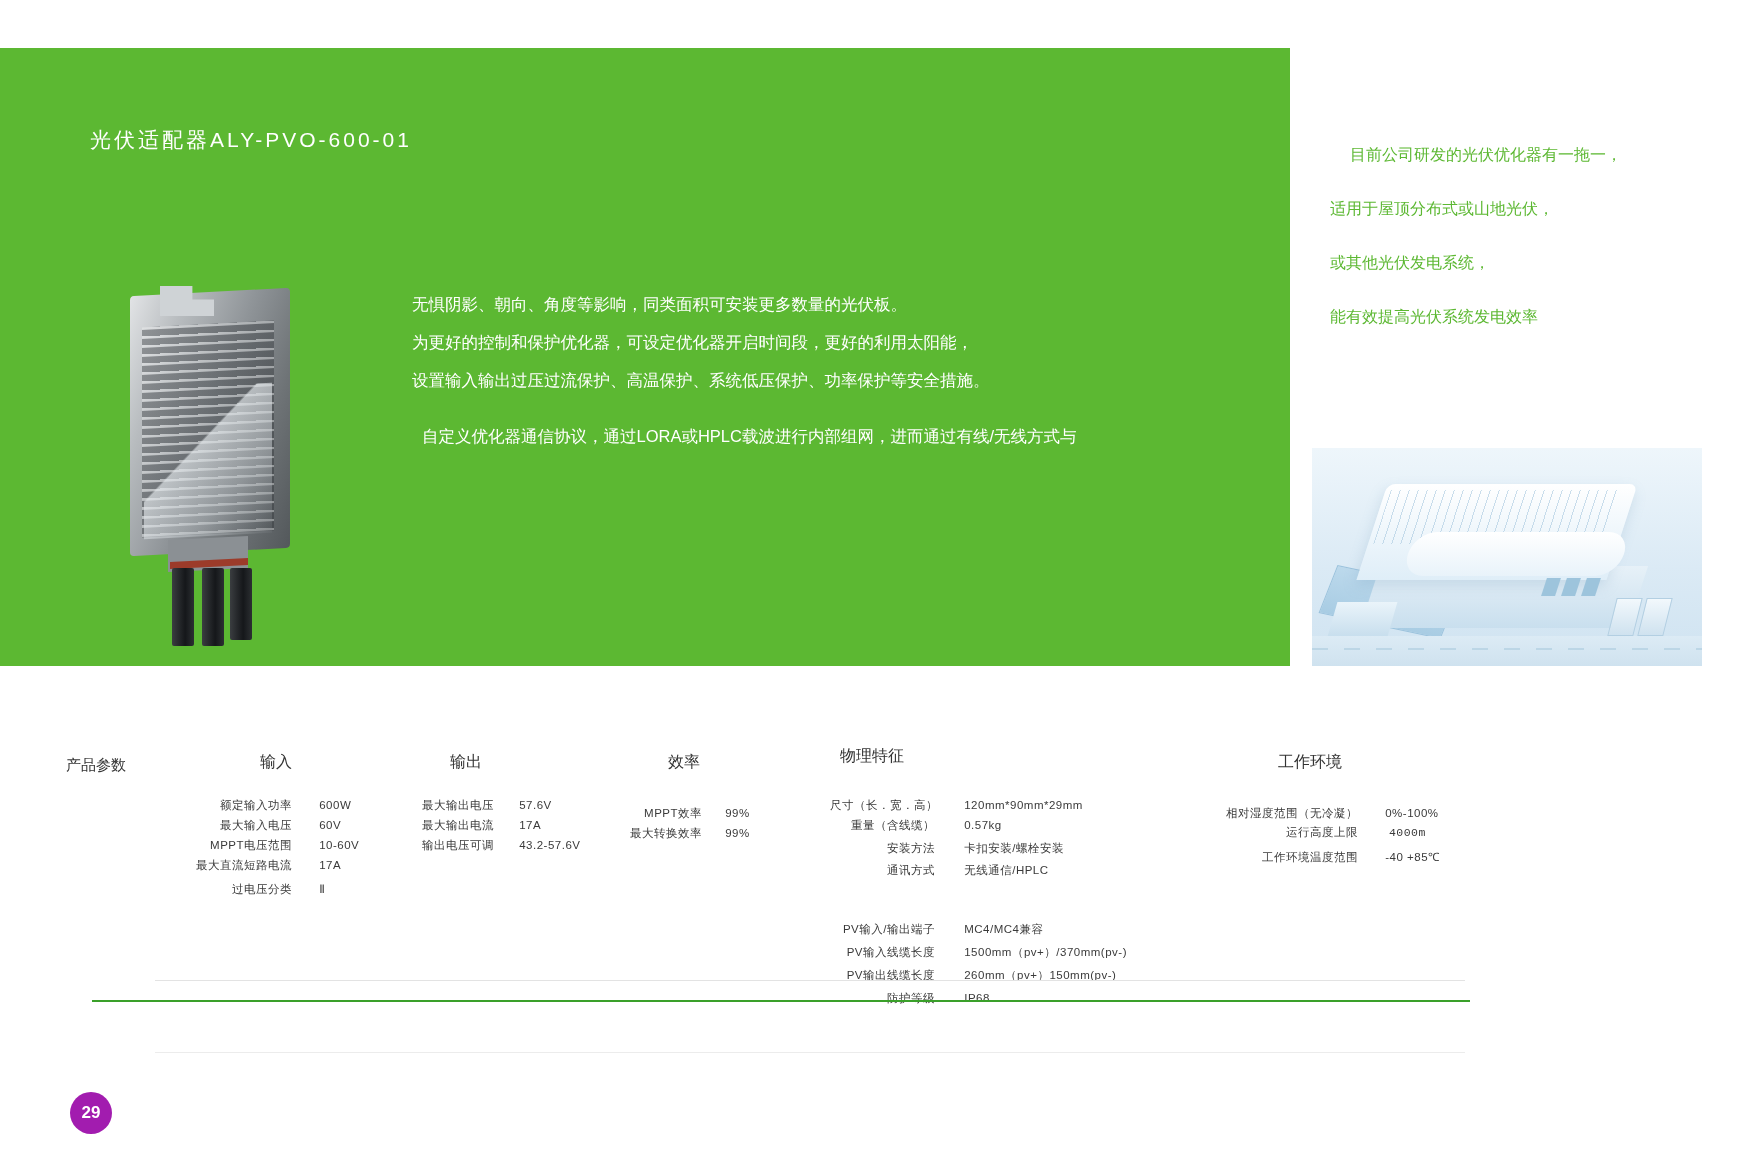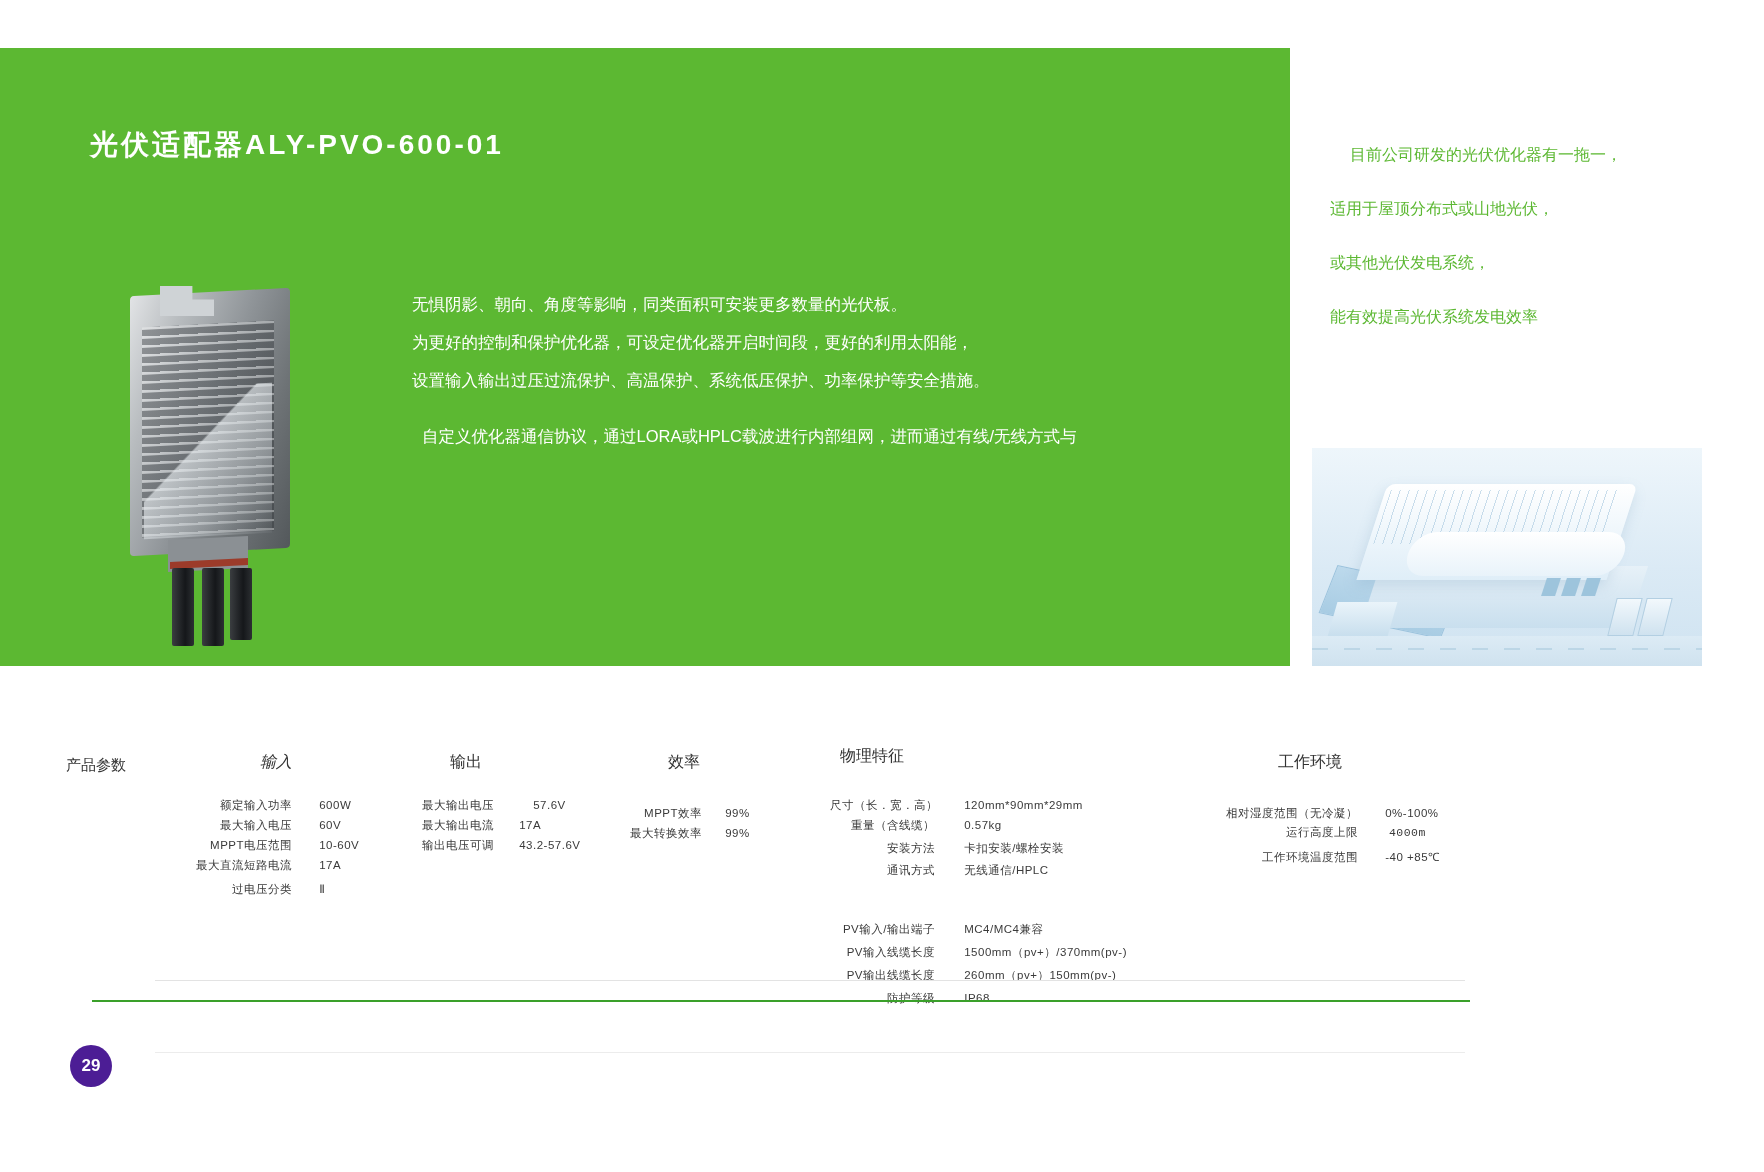--- a/index.html
+++ b/index.html
@@ -22,24 +22,24 @@
     left: 0;
     top: 48px;
     width: 1290px;
     height: 618px;
     background: #5cb832;
   }
   .hero-title {
     position: absolute;
     left: 90px;
     top: 78px;
-    font-size: 28px;
+    font-size: 21px;
     letter-spacing: 3px;
     color: #ffffff;
-    font-weight: bold;
+    font-weight: normal;
     white-space: nowrap;
   }
 
   .device-photo {
     position: absolute;
     left: 110px;
     top: 228px;
     width: 230px;
     height: 400px;
   }
@@ -298,25 +298,25 @@
     left: 155px;
     top: 1052px;
     width: 1310px;
     height: 1px;
     background: #ececec;
   }
 
   .page-badge {
     position: absolute;
     left: 70px;
-    top: 1045px;
+    top: 1092px;
     width: 42px;
     height: 42px;
     border-radius: 50%;
-    background: #4c1d95;
+    background: #a21caf;
     color: #ffffff;
     font-size: 17px;
     font-weight: bold;
     display: flex;
     align-items: center;
     justify-content: center;
   }
 </style>
 </head>
 <body>
@@ -367,21 +367,21 @@
   <div class="ri-box b1"></div>
   <div class="ri-box b2"></div>
   <div class="ri-fore"></div>
   <div class="ri-road"></div>
 </div>
 
 <div class="specs">
 
   <div class="spec-label" style="left:66px; top:32px;">产品参数</div>
 
-  <div class="col-head" style="left:260px; top:28px;font-style:italic;">输入</div>
+  <div class="col-head" style="left:260px; top:28px;">输入</div>
   <div class="kv" style="left:186px; top:68px;">
     <span class="k" style="width:106px">额定输入功率</span>
     <span class="v" style="margin-left:24px">600W</span>
   </div>
   <div class="kv" style="left:186px; top:88px;">
     <span class="k" style="width:106px">最大输入电压</span>
     <span class="v" style="margin-left:24px">60V</span>
   </div>
   <div class="kv" style="left:186px; top:108px;">
     <span class="k" style="width:106px">MPPT电压范围</span>
@@ -392,21 +392,21 @@
     <span class="v" style="margin-left:24px">17A</span>
   </div>
   <div class="kv" style="left:186px; top:152px;">
     <span class="k" style="width:106px">过电压分类</span>
     <span class="v" style="margin-left:24px">Ⅱ</span>
   </div>
 
   <div class="col-head" style="left:450px; top:28px;">输出</div>
   <div class="kv" style="left:402px; top:68px;">
     <span class="k" style="width:92px">最大输出电压</span>
-    <span class="v" style="margin-left:36px">57.6V</span>
+    <span class="v" style="margin-left:22px">57.6V</span>
   </div>
   <div class="kv" style="left:402px; top:88px;">
     <span class="k" style="width:92px">最大输出电流</span>
     <span class="v" style="margin-left:22px">17A</span>
   </div>
   <div class="kv" style="left:402px; top:108px;">
     <span class="k" style="width:92px">输出电压可调</span>
     <span class="v" style="margin-left:22px">43.2-57.6V</span>
   </div>
 

